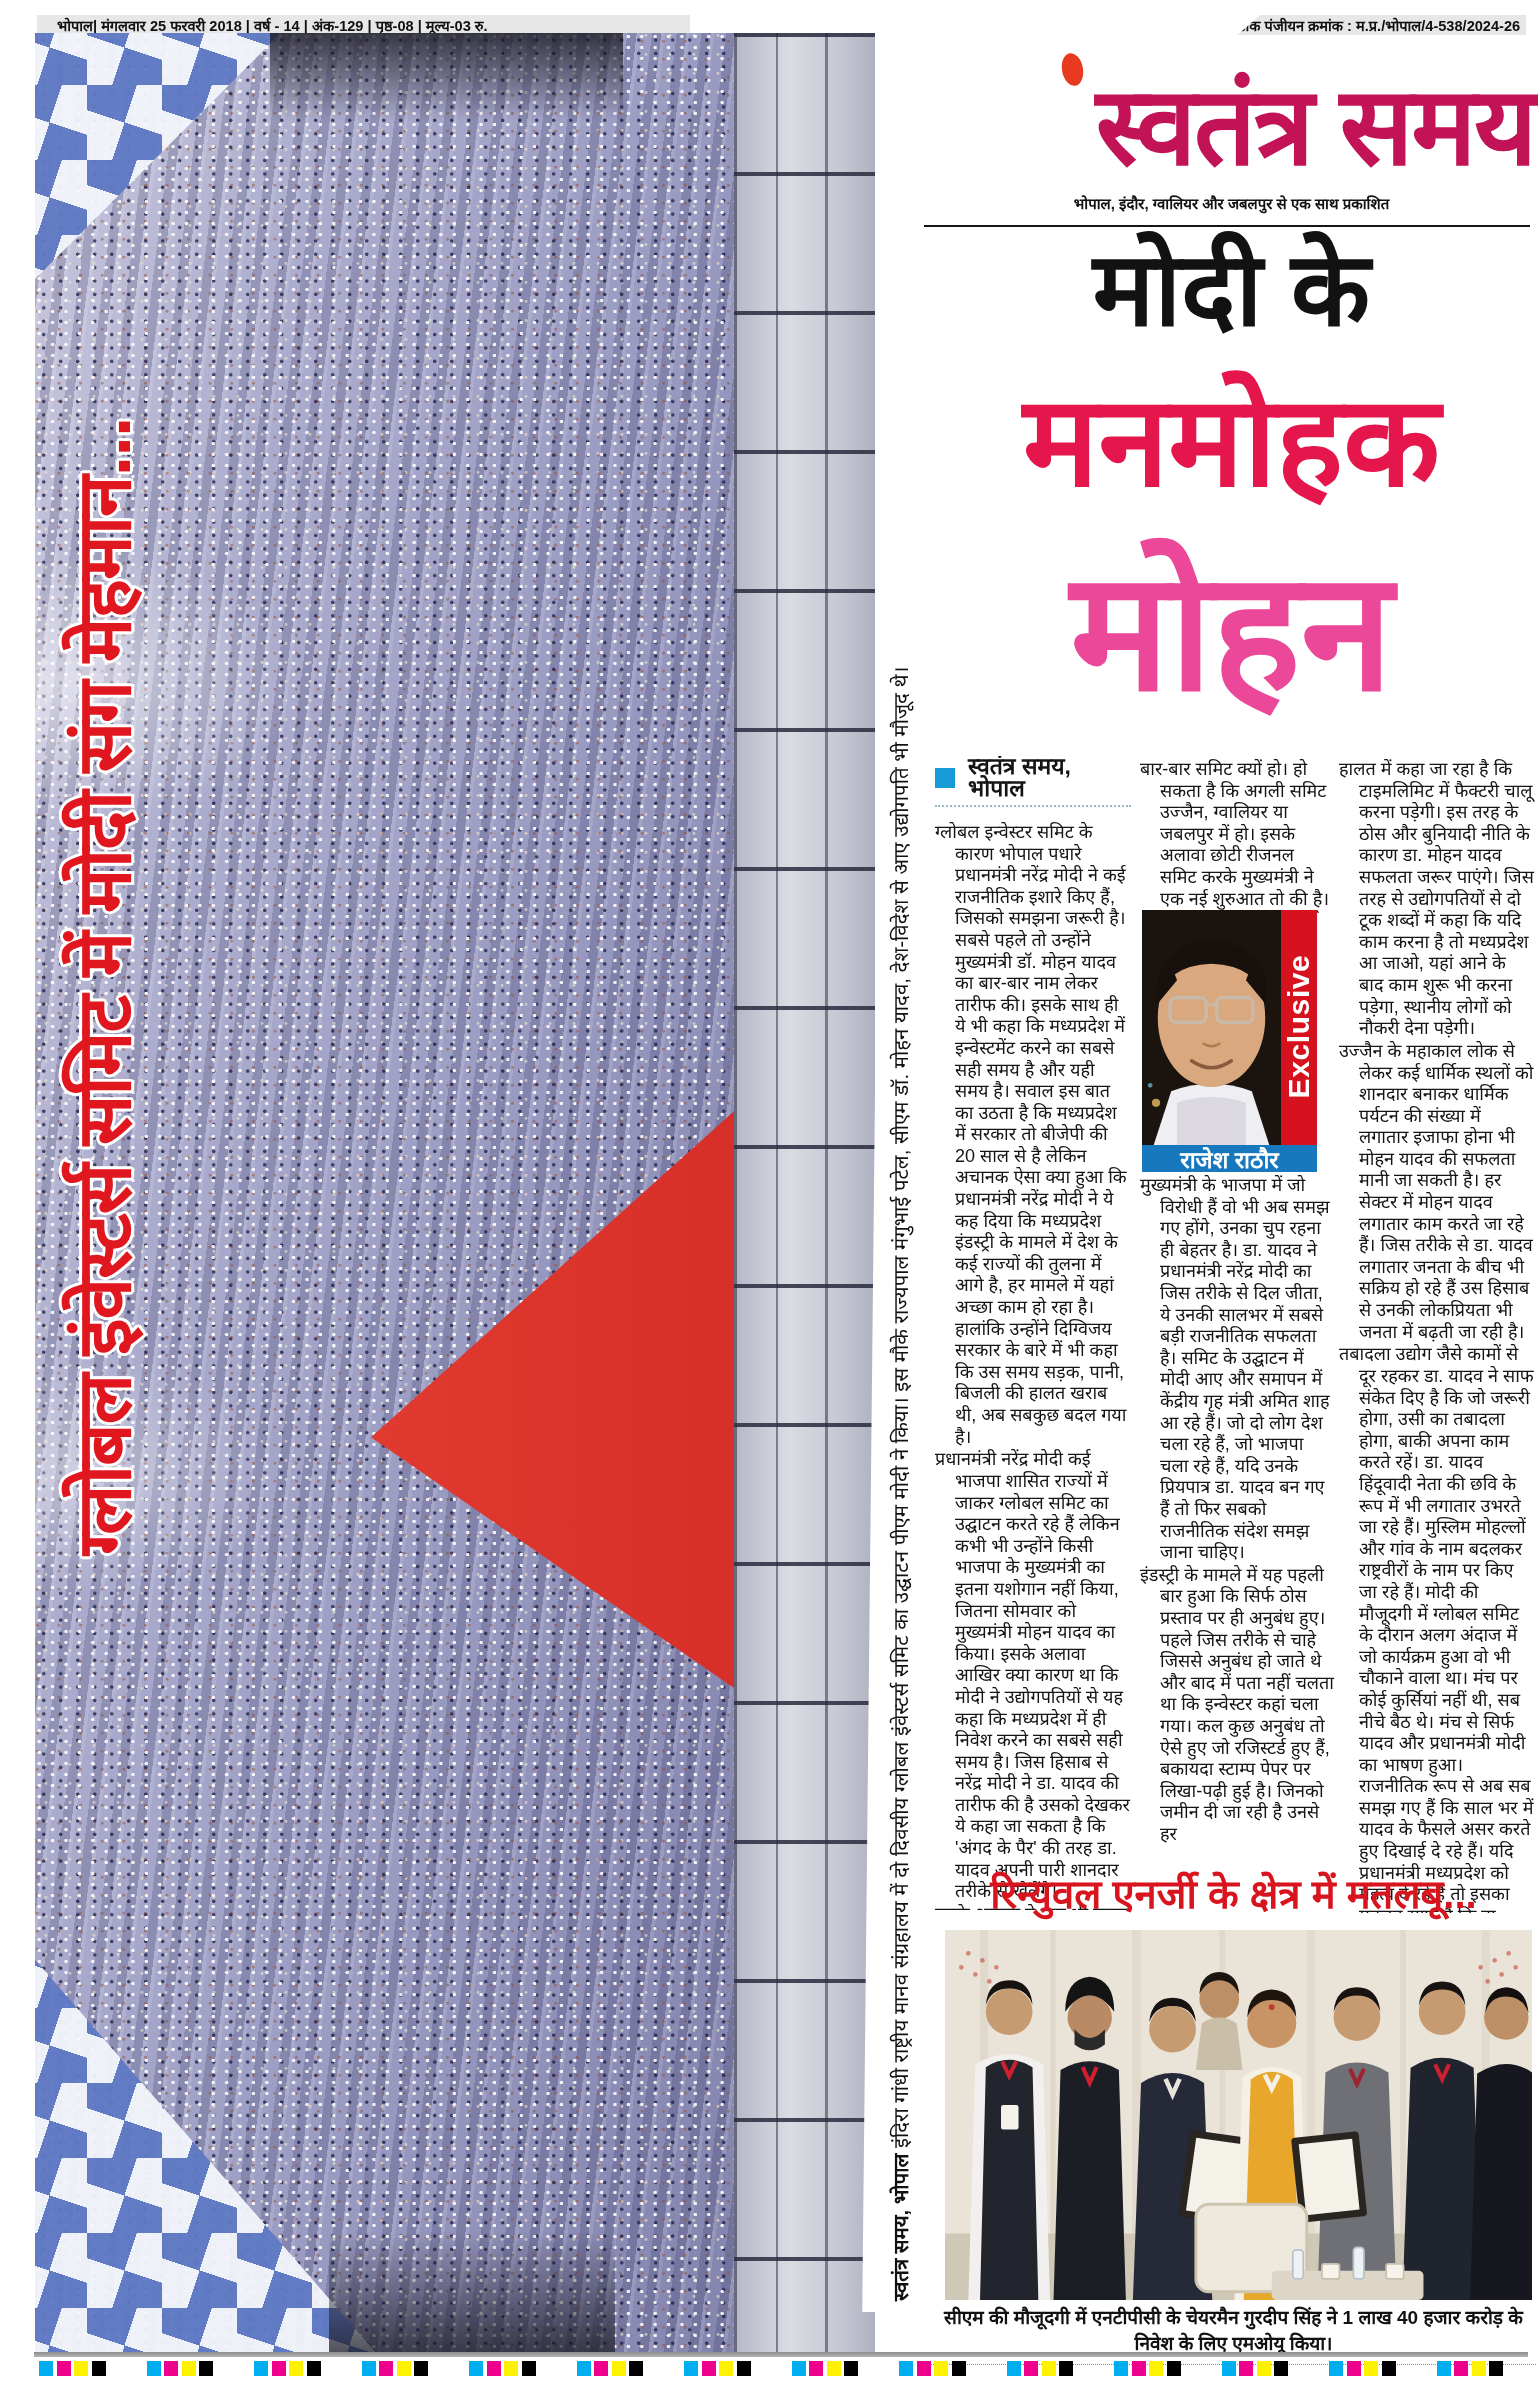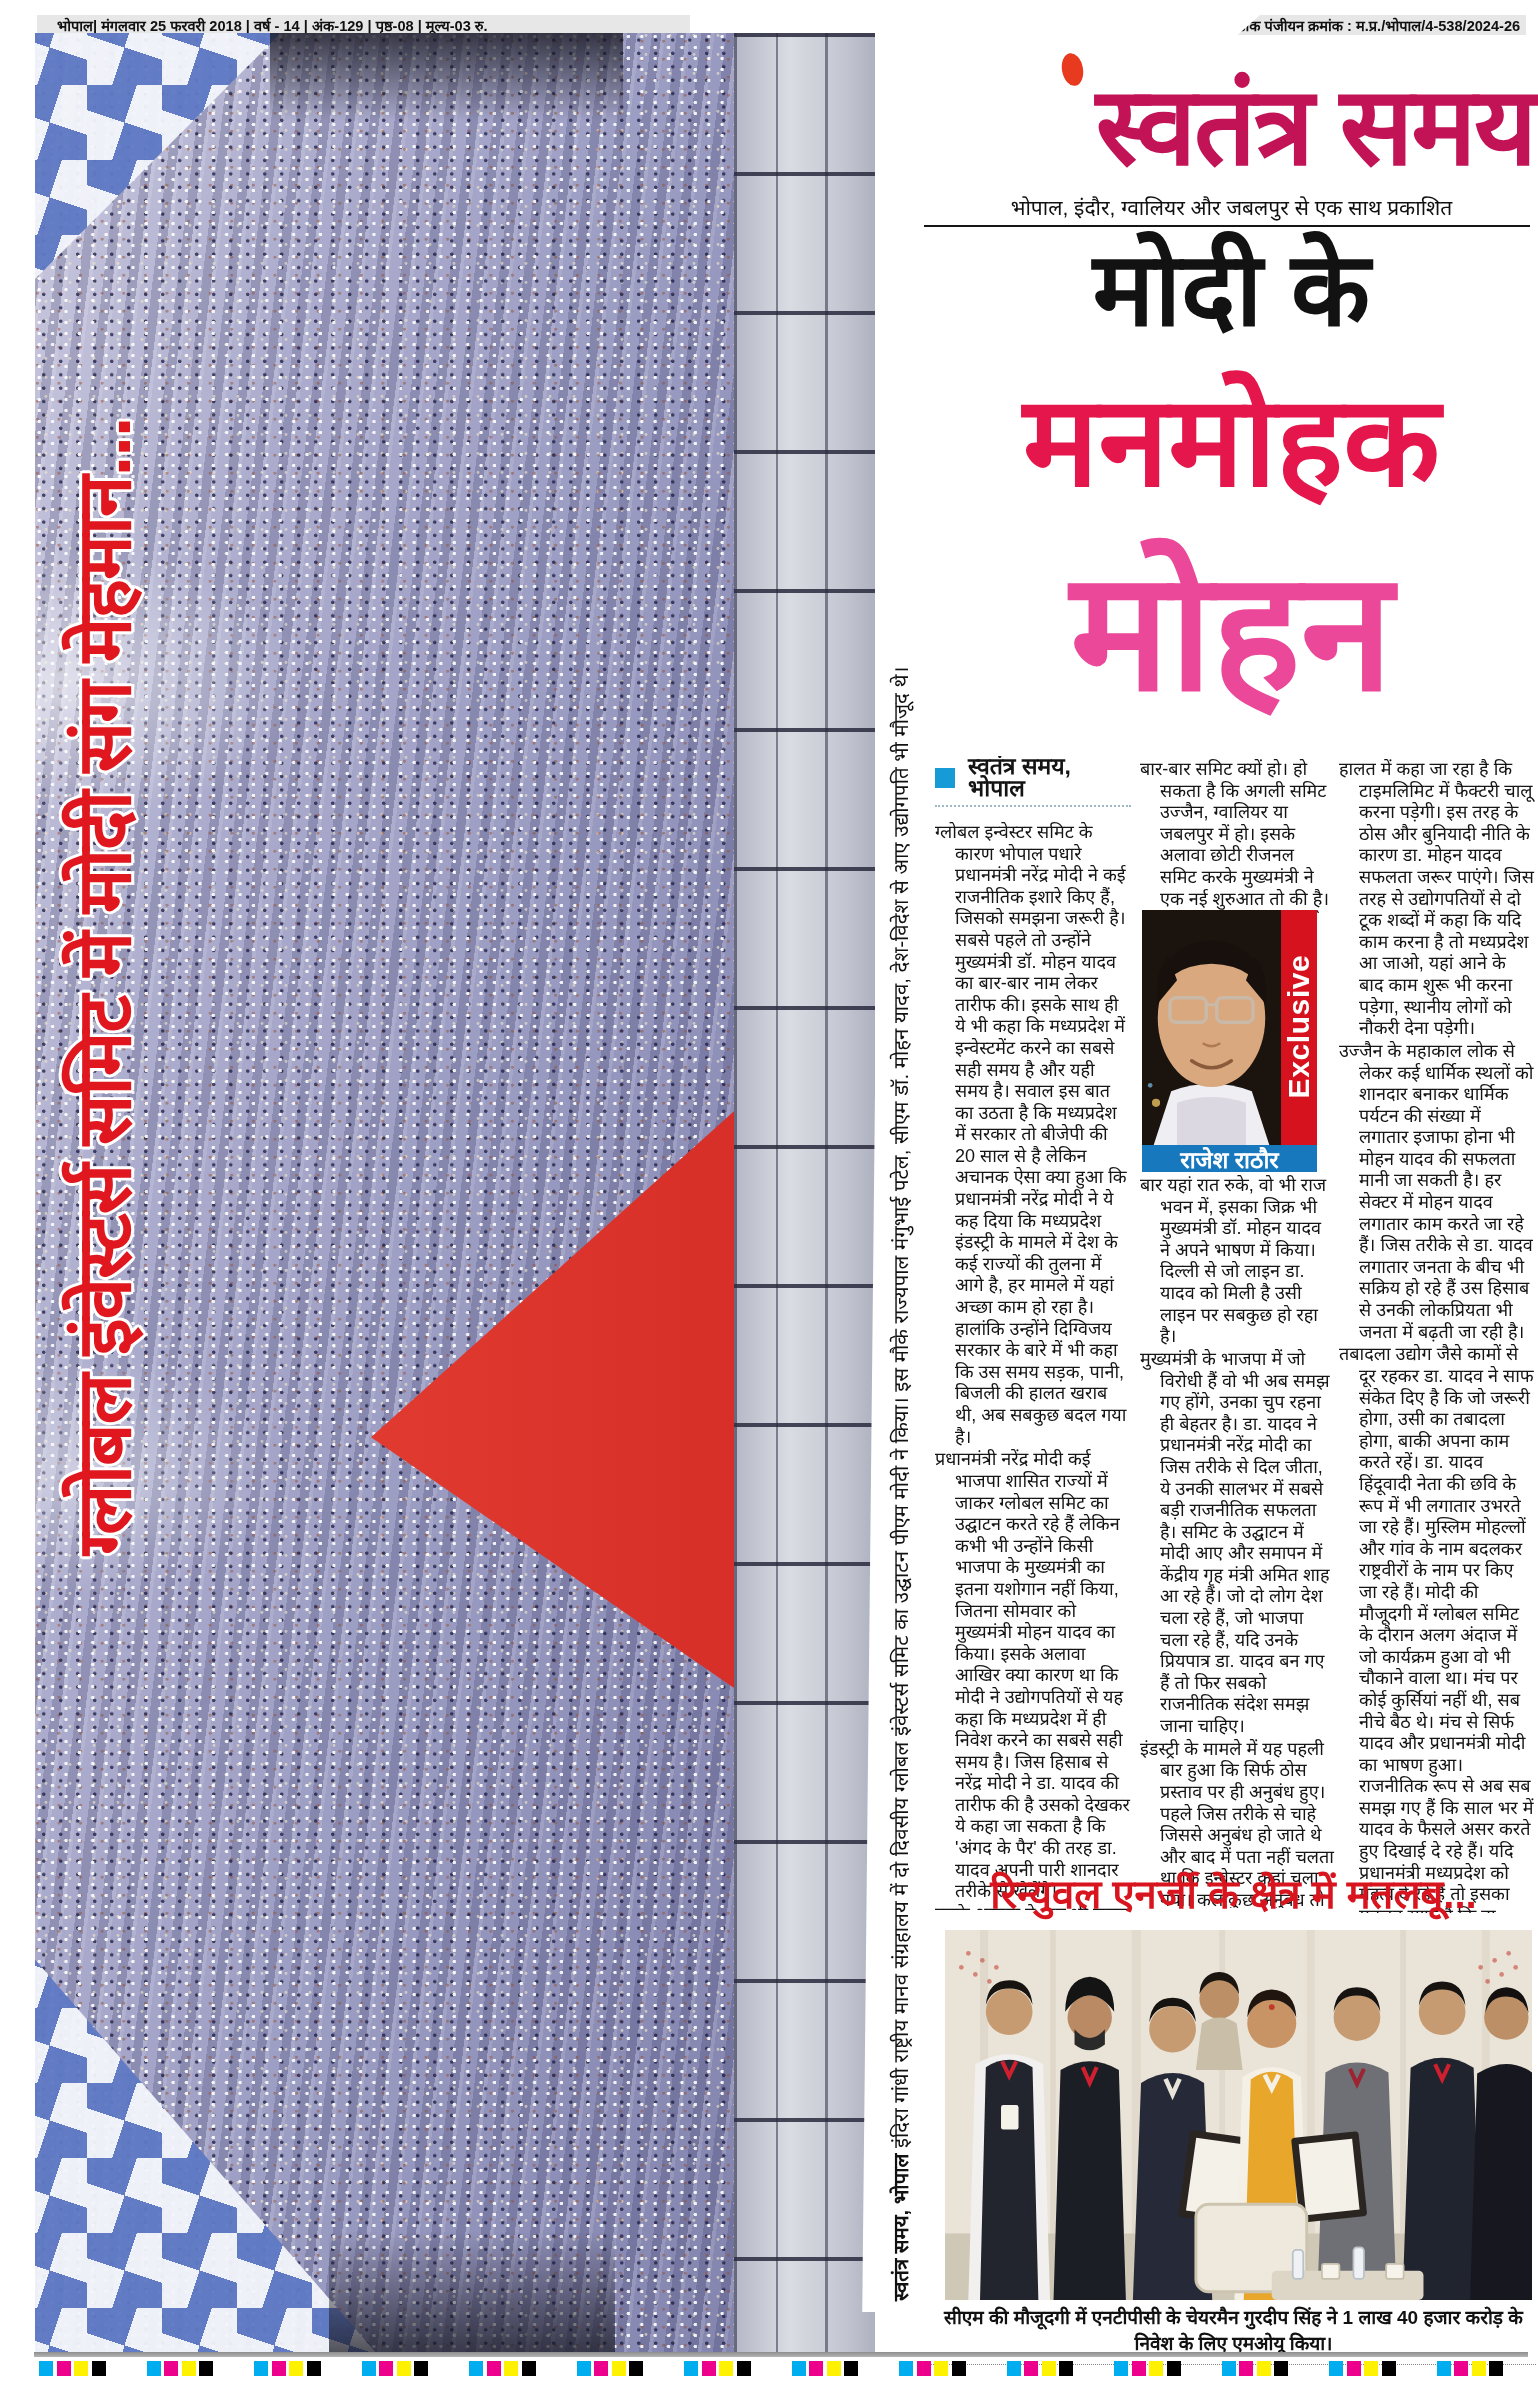--- a/index.html
+++ b/index.html
@@ -56,21 +56,21 @@
   #caption-strip{left:873px;top:254px;width:67px;height:2058px;background:#fff;transform:skewX(-.6deg);}
   #vertical-caption{
     left:886px;top:2301px;width:2031px;transform:rotate(-90deg);transform-origin:0 0;
     font-size:20.4px;color:#111;white-space:nowrap;
   }
   #vertical-caption .cap-bold{font-weight:bold;}
 
   
   #masthead-dot{left:1062px;top:53px;width:21px;height:33px;border-radius:50%;background:#e73a1e;transform:rotate(-10deg);}
   #masthead-title{left:928px;top:69px;width:607px;text-align:right;font-size:109px;line-height:1.05;font-weight:800;color:#c21357;letter-spacing:-2.3px;white-space:nowrap;}
-  #masthead-tagline{left:928px;top:193px;width:607px;text-align:center;font-size:21px;font-weight:normal;color:#111;white-space:nowrap;}
+  #masthead-tagline{left:928px;top:193px;width:607px;text-align:center;font-size:15px;font-weight:bold;color:#111;white-space:nowrap;}
   #masthead-rule{left:924px;top:225px;width:606px;height:1.8px;background:#151515;}
 
   
   .hl{left:928px;width:607px;text-align:center;font-weight:800;line-height:1;white-space:nowrap;}
   #hl-1{top:238px;font-size:103px;color:#121212;}
   #hl-2{top:379px;font-size:126px;color:#e5164b;}
   #hl-3{top:549px;font-size:166px;color:#ec4899;}
 
   
   .col{position:absolute;top:756px;font-size:18px;line-height:21.6px;color:#141414;overflow:hidden;}
@@ -183,21 +183,20 @@
     </svg>
   </div>
   <div id="exclusive-strip">
     <span id="exclusive-label">Exclusive</span>
   </div>
   <div id="portrait-name">राजेश राठौर</div>
 </div>
 
 <div class="col" id="col-2-bottom">
   <div>
-      <p class="para">बार यहां रात रुके, वो भी राज भवन में, इसका जिक्र भी मुख्यमंत्री डॉ. मोहन यादव ने अपने भाषण में किया। दिल्ली से जो लाइन डा. यादव को मिली है उसी लाइन पर सबकुछ हो रहा है।</p>
       <p class="para">मुख्यमंत्री के भाजपा में जो विरोधी हैं वो भी अब समझ गए होंगे, उनका चुप रहना ही बेहतर है। डा. यादव ने प्रधानमंत्री नरेंद्र मोदी का जिस तरीके से दिल जीता, ये उनकी सालभर में सबसे बड़ी राजनीतिक सफलता है। समिट के उद्घाटन में मोदी आए और समापन में केंद्रीय गृह मंत्री अमित शाह आ रहे हैं। जो दो लोग देश चला रहे हैं, जो भाजपा चला रहे हैं, यदि उनके प्रियपात्र डा. यादव बन गए हैं तो फिर सबको राजनीतिक संदेश समझ जाना चाहिए।</p>
       <p class="para">इंडस्ट्री के मामले में यह पहली बार हुआ कि सिर्फ ठोस प्रस्ताव पर ही अनुबंध हुए। पहले जिस तरीके से चाहे जिससे अनुबंध हो जाते थे और बाद में पता नहीं चलता था कि इन्वेस्टर कहां चला गया। कल कुछ अनुबंध तो ऐसे हुए जो रजिस्टर्ड हुए हैं, बकायदा स्टाम्प पेपर पर लिखा-पढ़ी हुई है। जिनको जमीन दी जा रही है उनसे हर</p>
     </div>
 </div>
 
 <div class="col" id="col-3">
   <div>
       <p class="para">हालत में कहा जा रहा है कि टाइमलिमिट में फैक्टरी चालू करना पड़ेगी। इस तरह के ठोस और बुनियादी नीति के कारण डा. मोहन यादव सफलता जरूर पाएंगे। जिस तरह से उद्योगपतियों से दो टूक शब्दों में कहा कि यदि काम करना है तो मध्यप्रदेश आ जाओ, यहां आने के बाद काम शुरू भी करना पड़ेगा, स्थानीय लोगों को नौकरी देना पड़ेगी।</p>
       <p class="para">उज्जैन के महाकाल लोक से लेकर कई धार्मिक स्थलों को शानदार बनाकर धार्मिक पर्यटन की संख्या में लगातार इजाफा होना भी मोहन यादव की सफलता मानी जा सकती है। हर सेक्टर में मोहन यादव लगातार काम करते जा रहे हैं। जिस तरीके से डा. यादव लगातार जनता के बीच भी सक्रिय हो रहे हैं उस हिसाब से उनकी लोकप्रियता भी जनता में बढ़ती जा रही है।</p>
       <p class="para">तबादला उद्योग जैसे कामों से दूर रहकर डा. यादव ने साफ संकेत दिए है कि जो जरूरी होगा, उसी का तबादला होगा, बाकी अपना काम करते रहें। डा. यादव हिंदूवादी नेता की छवि के रूप में भी लगातार उभरते जा रहे हैं। मुस्लिम मोहल्लों और गांव के नाम बदलकर राष्ट्रवीरों के नाम पर किए जा रहे हैं। मोदी की मौजूदगी में ग्लोबल समिट के दौरान अलग अंदाज में जो कार्यक्रम हुआ वो भी चौकाने वाला था। मंच पर कोई कुर्सियां नहीं थी, सब नीचे बैठ थे। मंच से सिर्फ यादव और प्रधानमंत्री मोदी का भाषण हुआ। राजनीतिक रूप से अब सब समझ गए हैं कि साल भर में यादव के फैसले असर करते हुए दिखाई दे रहे हैं। यदि प्रधानमंत्री मध्यप्रदेश को महत्व दे रहे हैं तो इसका मतलब साफ है कि डा. यादव को ताकत दे रहे है। कुल मिलाकर सारे मामले स्पष्ट हैं कि आखिर चल क्या रहा है।</p>

